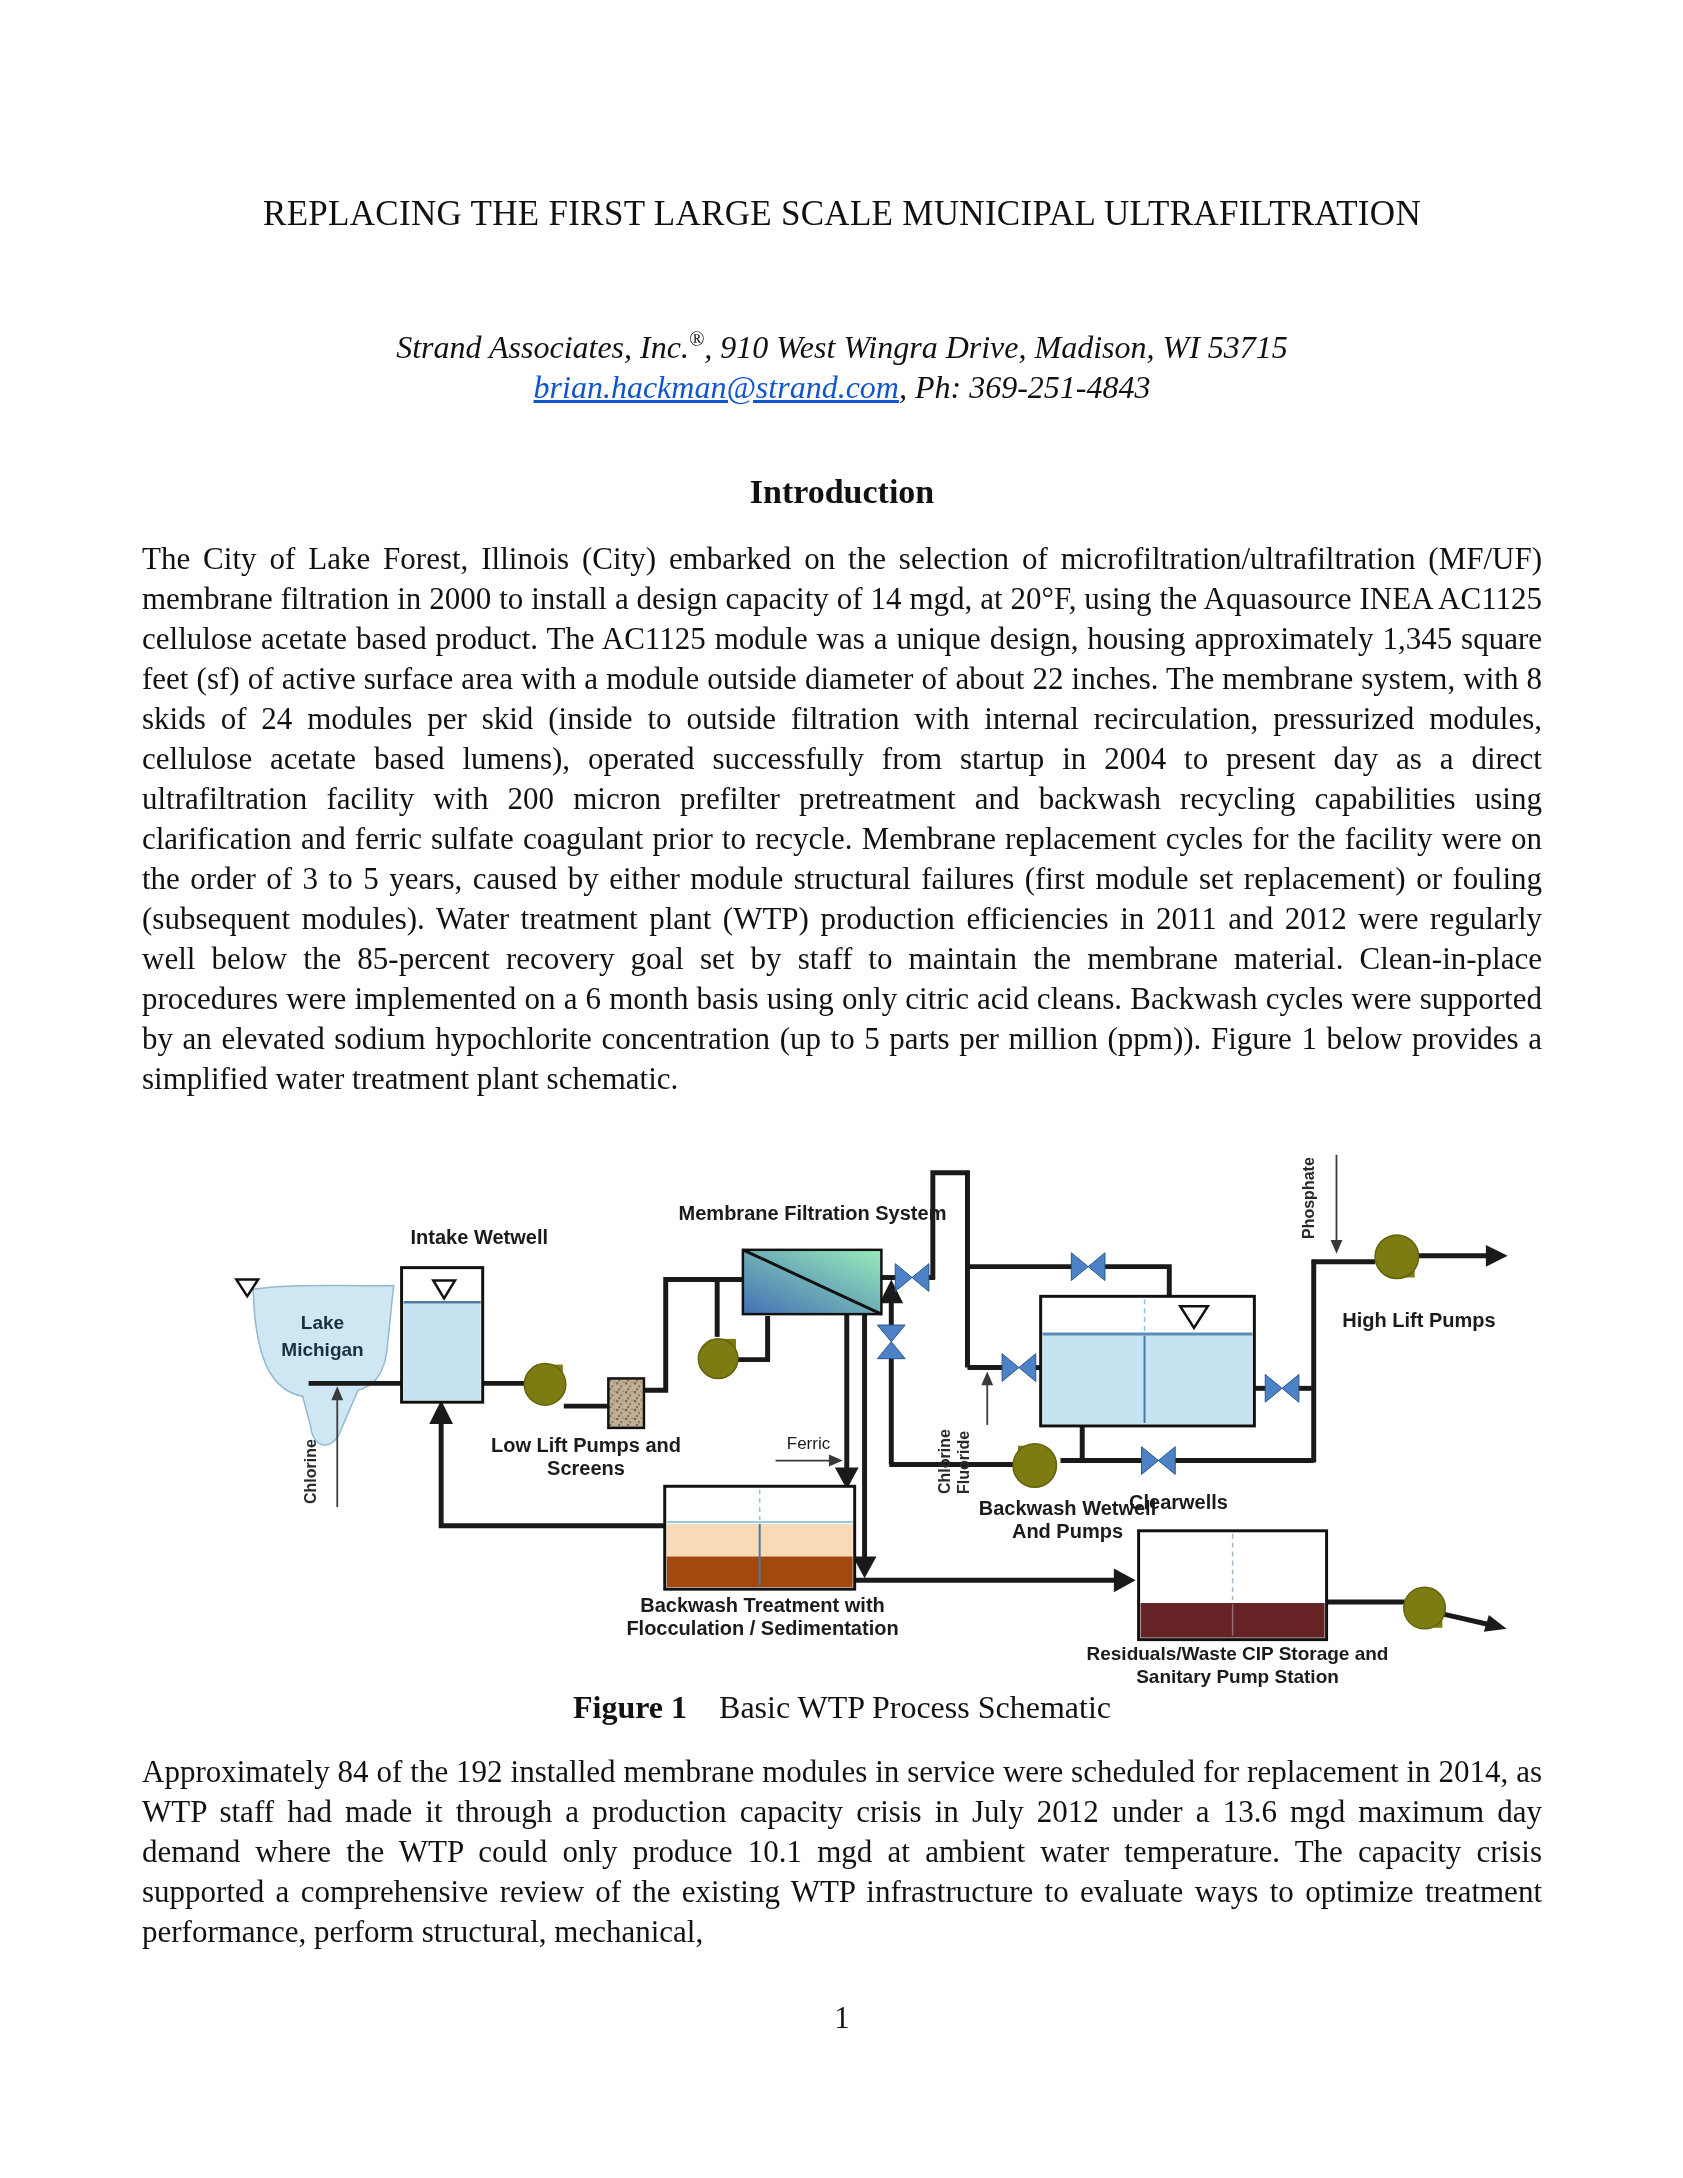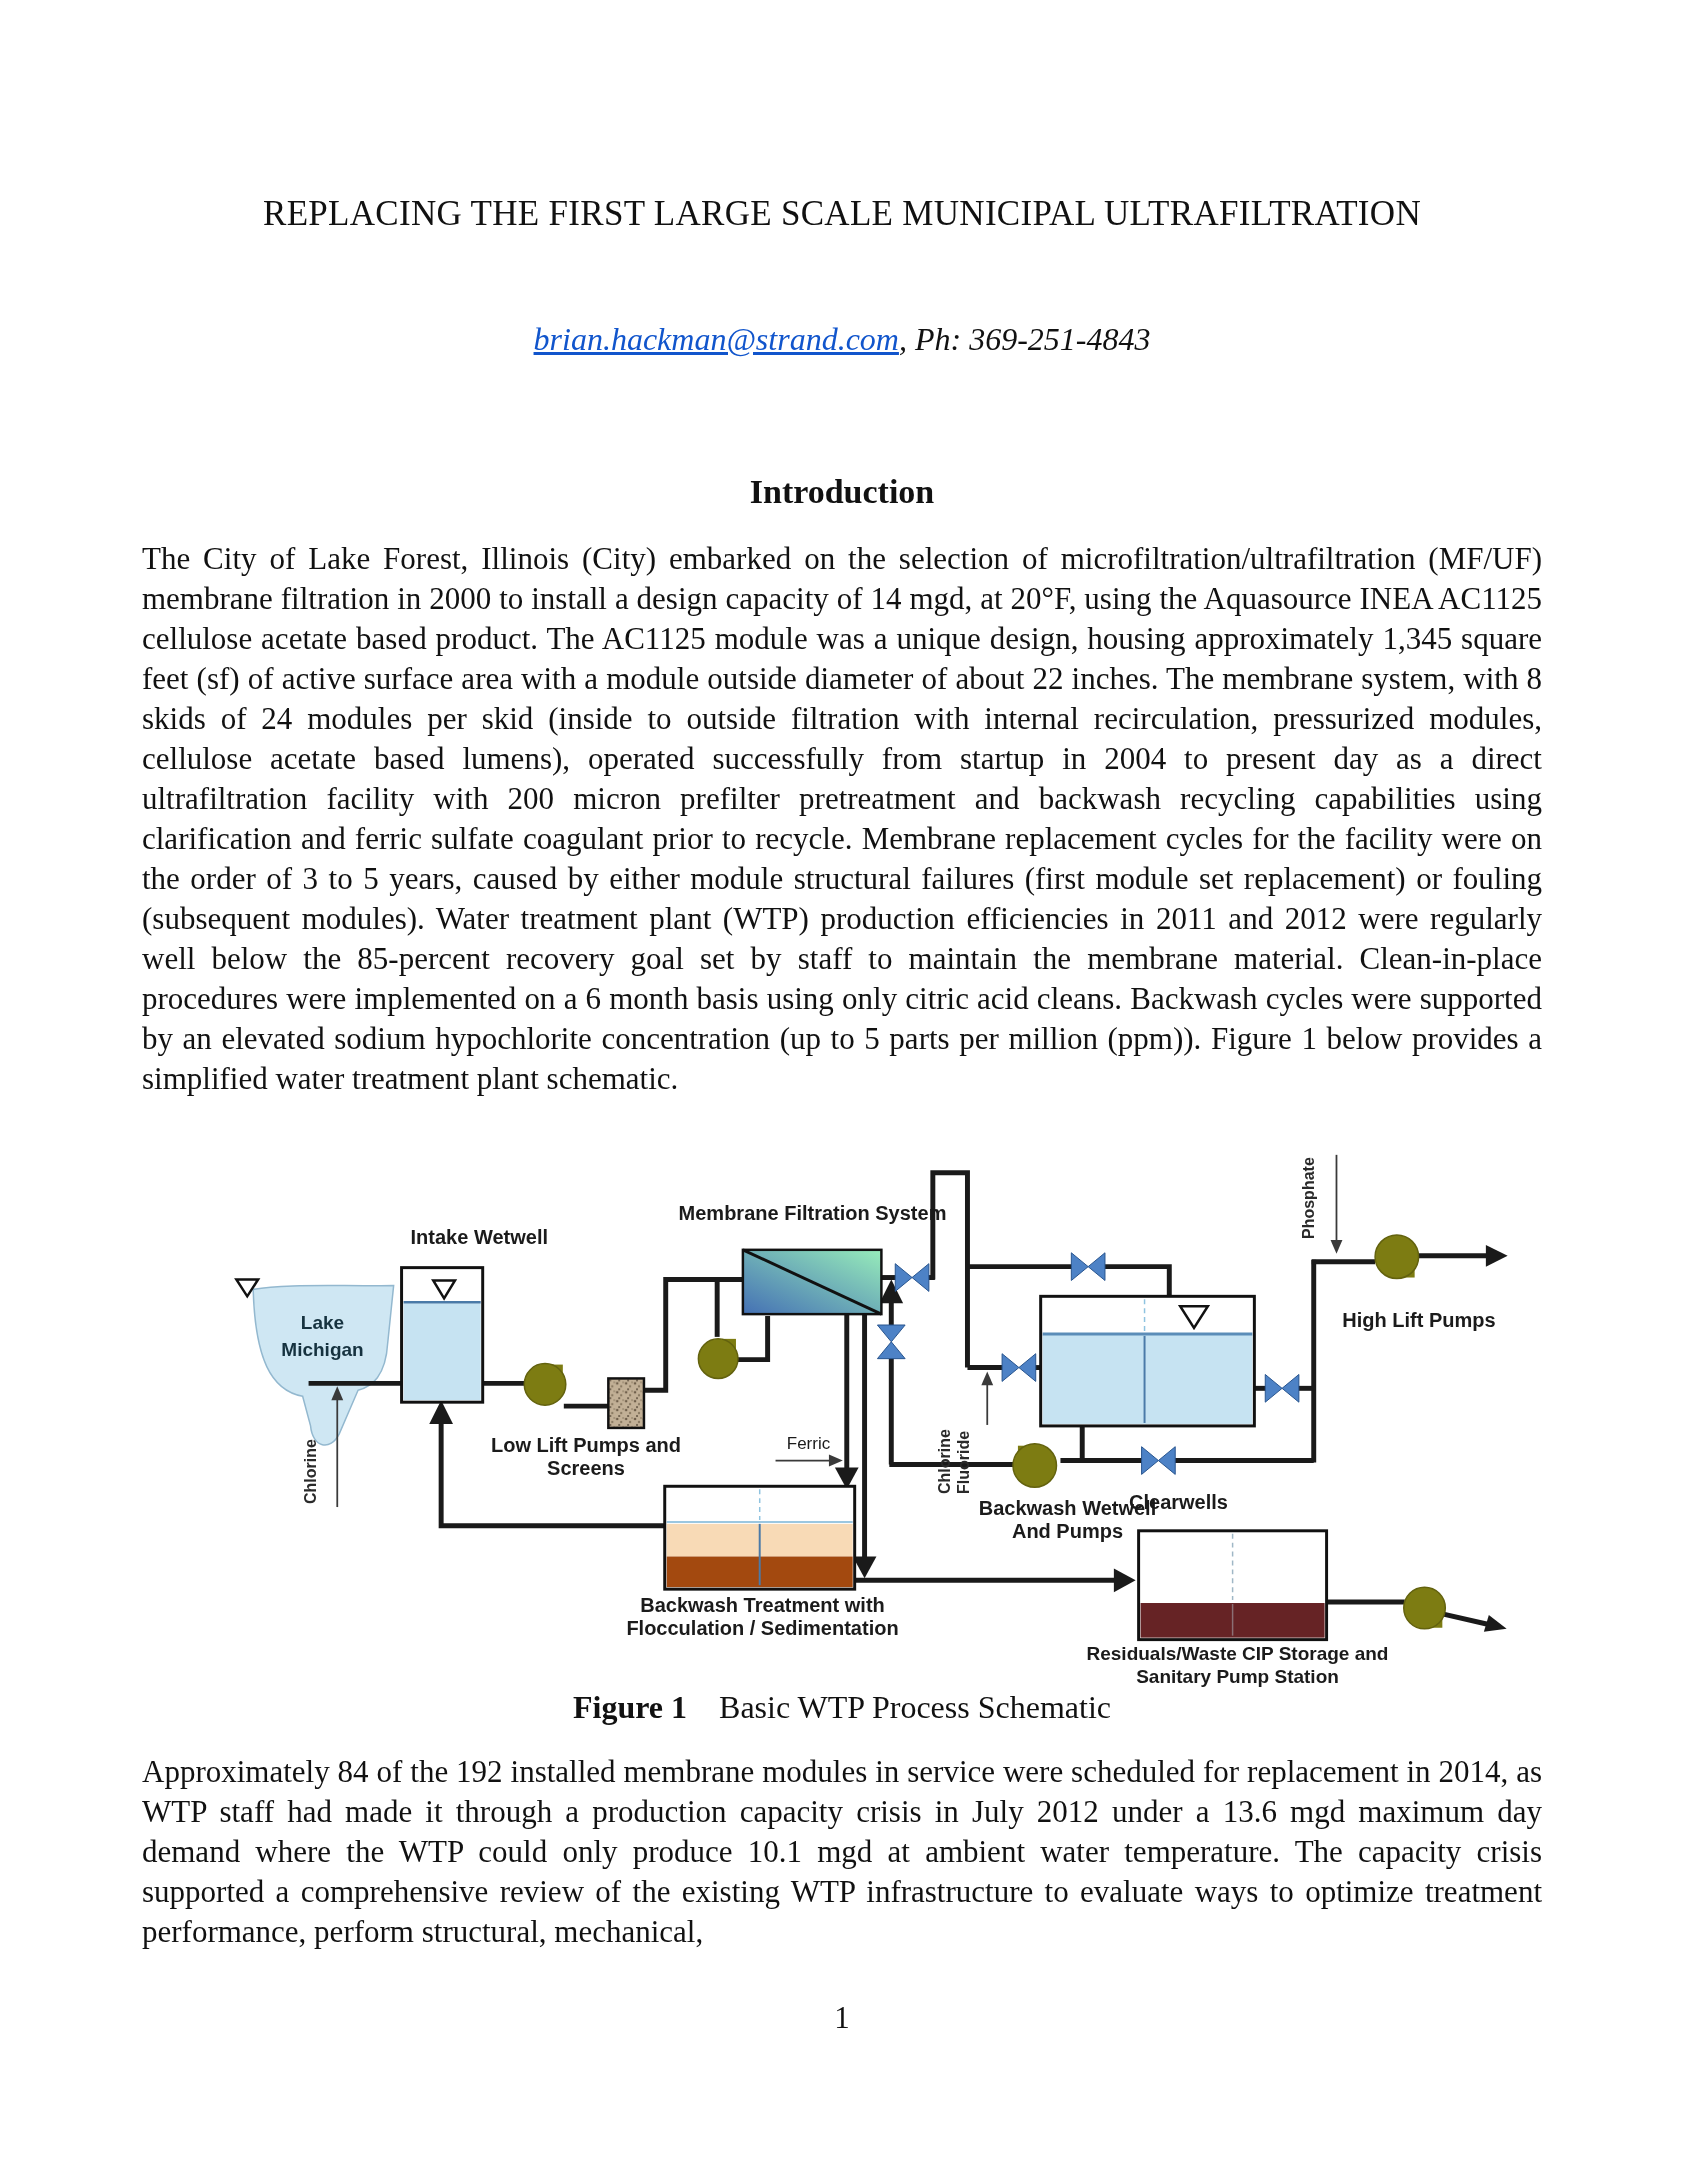--- a/index.html
+++ b/index.html
@@ -59,20 +59,21 @@
   }
 </style>
 </head>
 <body>
 
 <div class="abs doc-title">
   <div>REPLACING THE FIRST LARGE SCALE MUNICIPAL ULTRAFILTRATION</div>
 </div>
 
 <div class="abs author-block">
+  <div><span>Strand Associates, Inc.</span><sup>®</sup><span>, 910 West Wingra Drive, Madison, WI 53715</span></div>
   <div><span class="email-link">brian.hackman@strand.com</span><span>, Ph: 369-251-4843</span></div>
 </div>
 
 <div class="abs section-heading">Introduction</div>
 
 <div id="para1" class="abs body-para">The City of Lake Forest, Illinois (City) embarked on the selection of microfiltration/ultrafiltration (MF/UF) membrane filtration in 2000 to install a design capacity of 14 mgd, at 20°F, using the Aquasource INEA AC1125 cellulose acetate based product.  The AC1125 module was a unique design, housing approximately 1,345 square feet (sf) of active surface area with a module outside diameter of about 22 inches.  The membrane system, with 8 skids of 24 modules per skid (inside to outside filtration with internal recirculation, pressurized modules, cellulose acetate based lumens), operated successfully from startup in 2004 to present day as a direct ultrafiltration facility with 200 micron prefilter pretreatment and backwash recycling capabilities using clarification and ferric sulfate coagulant prior to recycle. Membrane replacement cycles for the facility were on the order of 3 to 5 years, caused by either module structural failures (first module set replacement) or fouling (subsequent modules).  Water treatment plant (WTP) production efficiencies in 2011 and 2012 were regularly well below the 85-percent recovery goal set by staff to maintain the membrane material.  Clean-in-place procedures were implemented on a 6 month basis using only citric acid cleans.  Backwash cycles were supported by an elevated sodium hypochlorite concentration (up to 5 parts per million (ppm)).  Figure 1 below provides a simplified water treatment plant schematic.</div>
 
 <div id="figure" class="abs">
   <svg width="1297" height="556" viewBox="0 0 1310 562">
     <defs>

